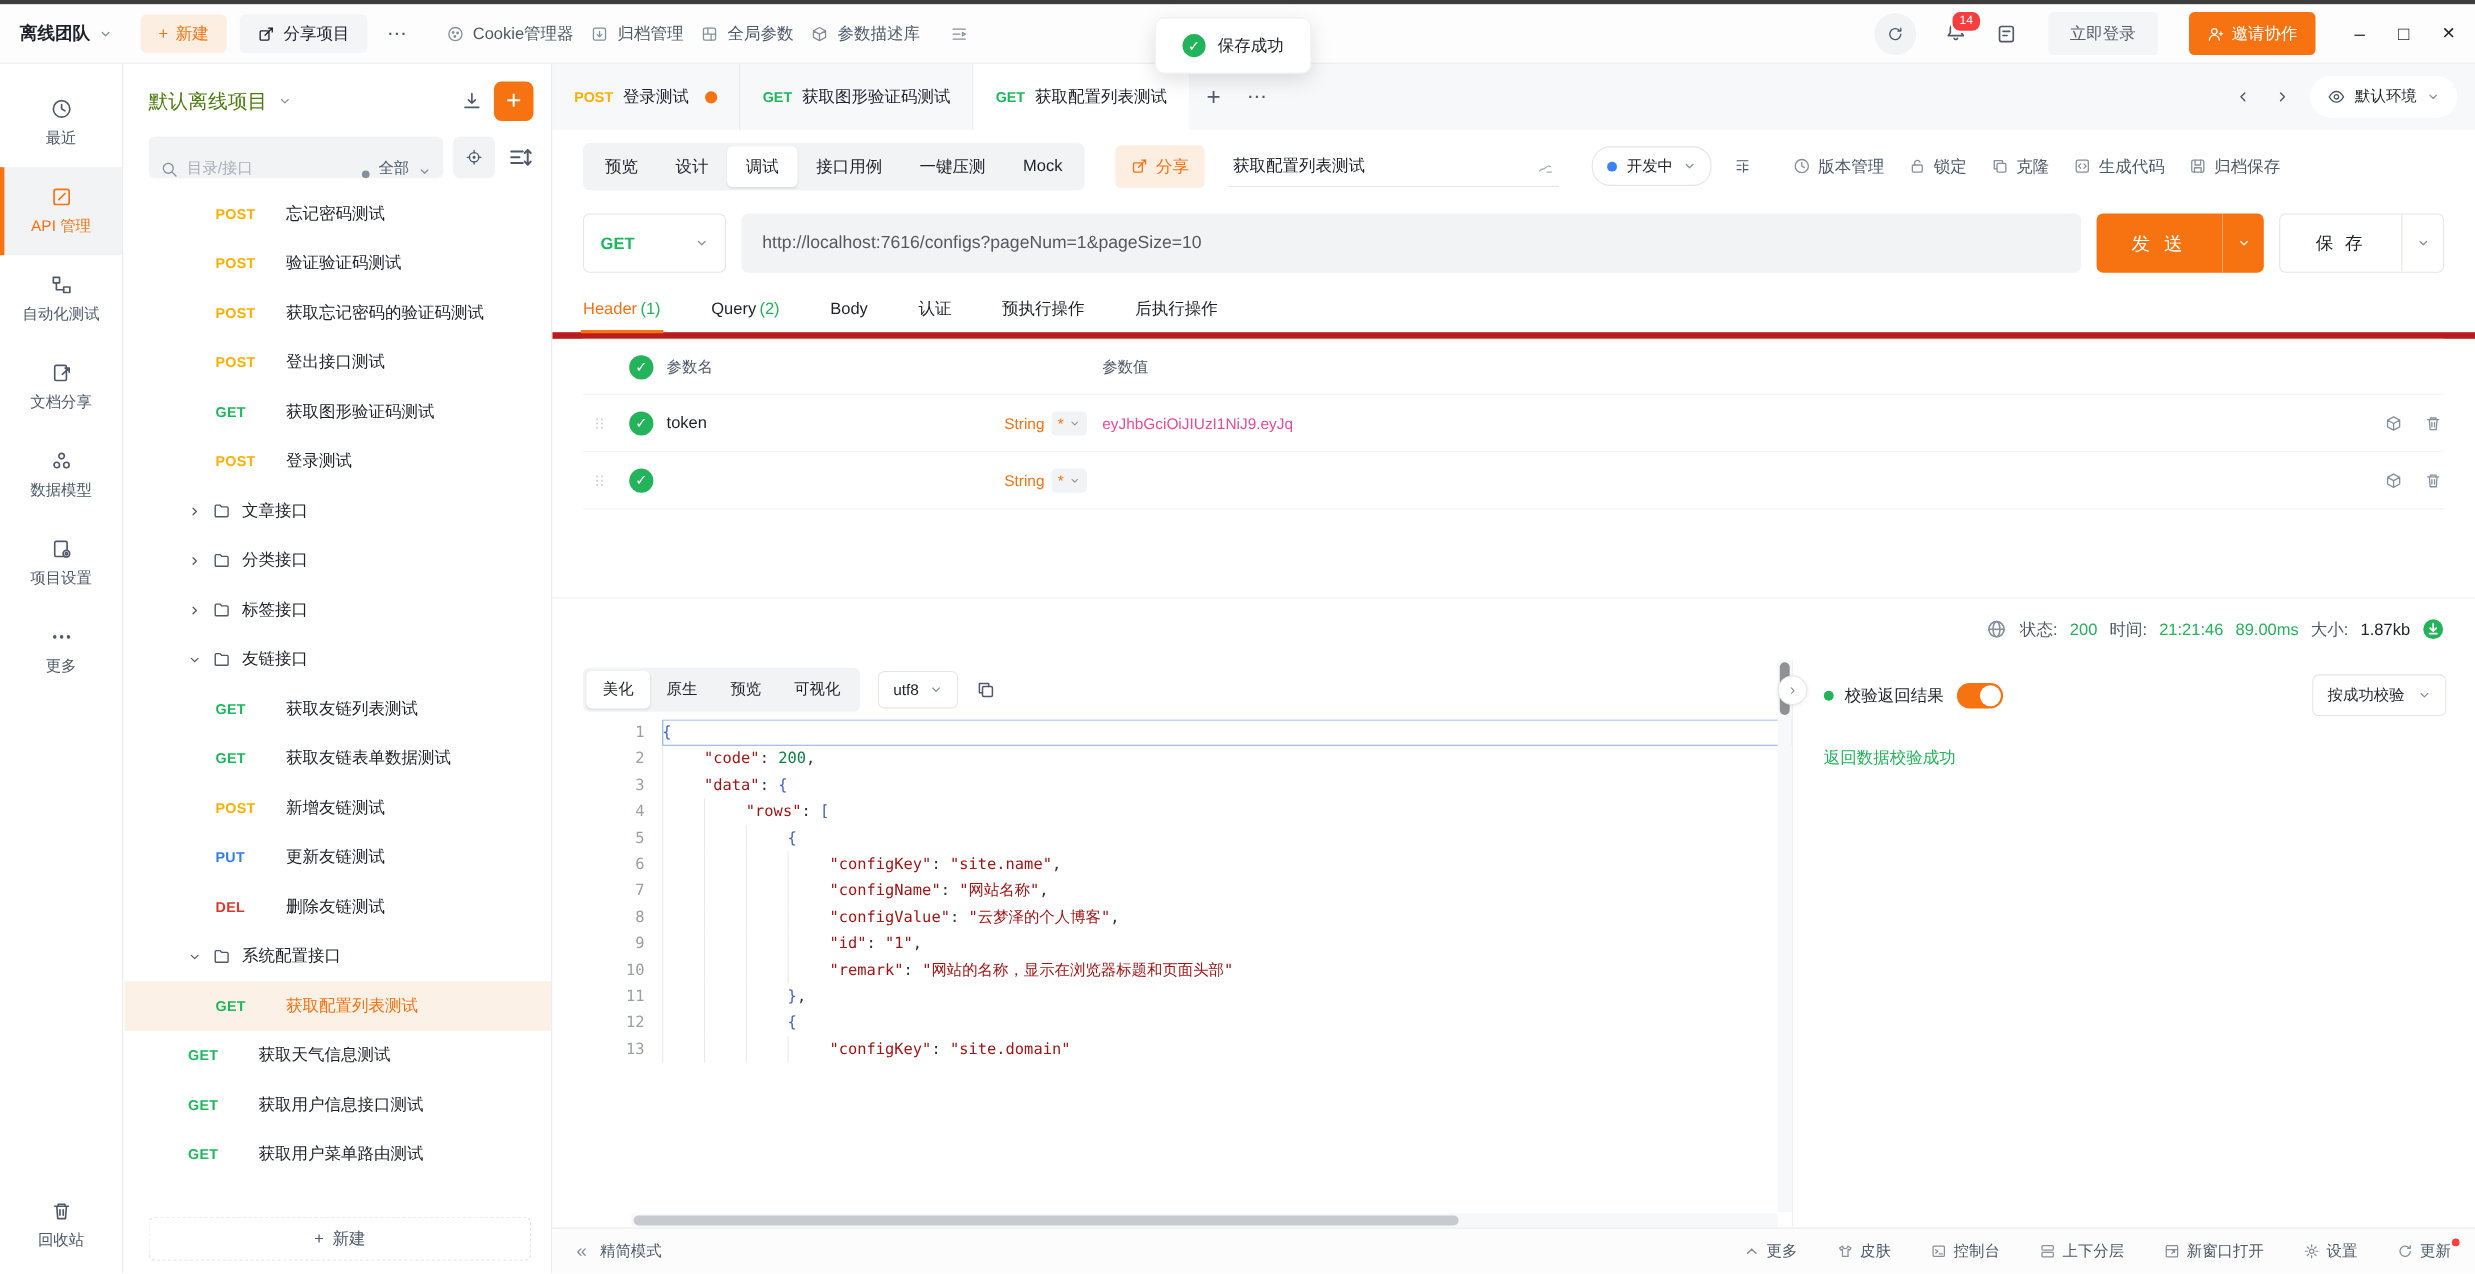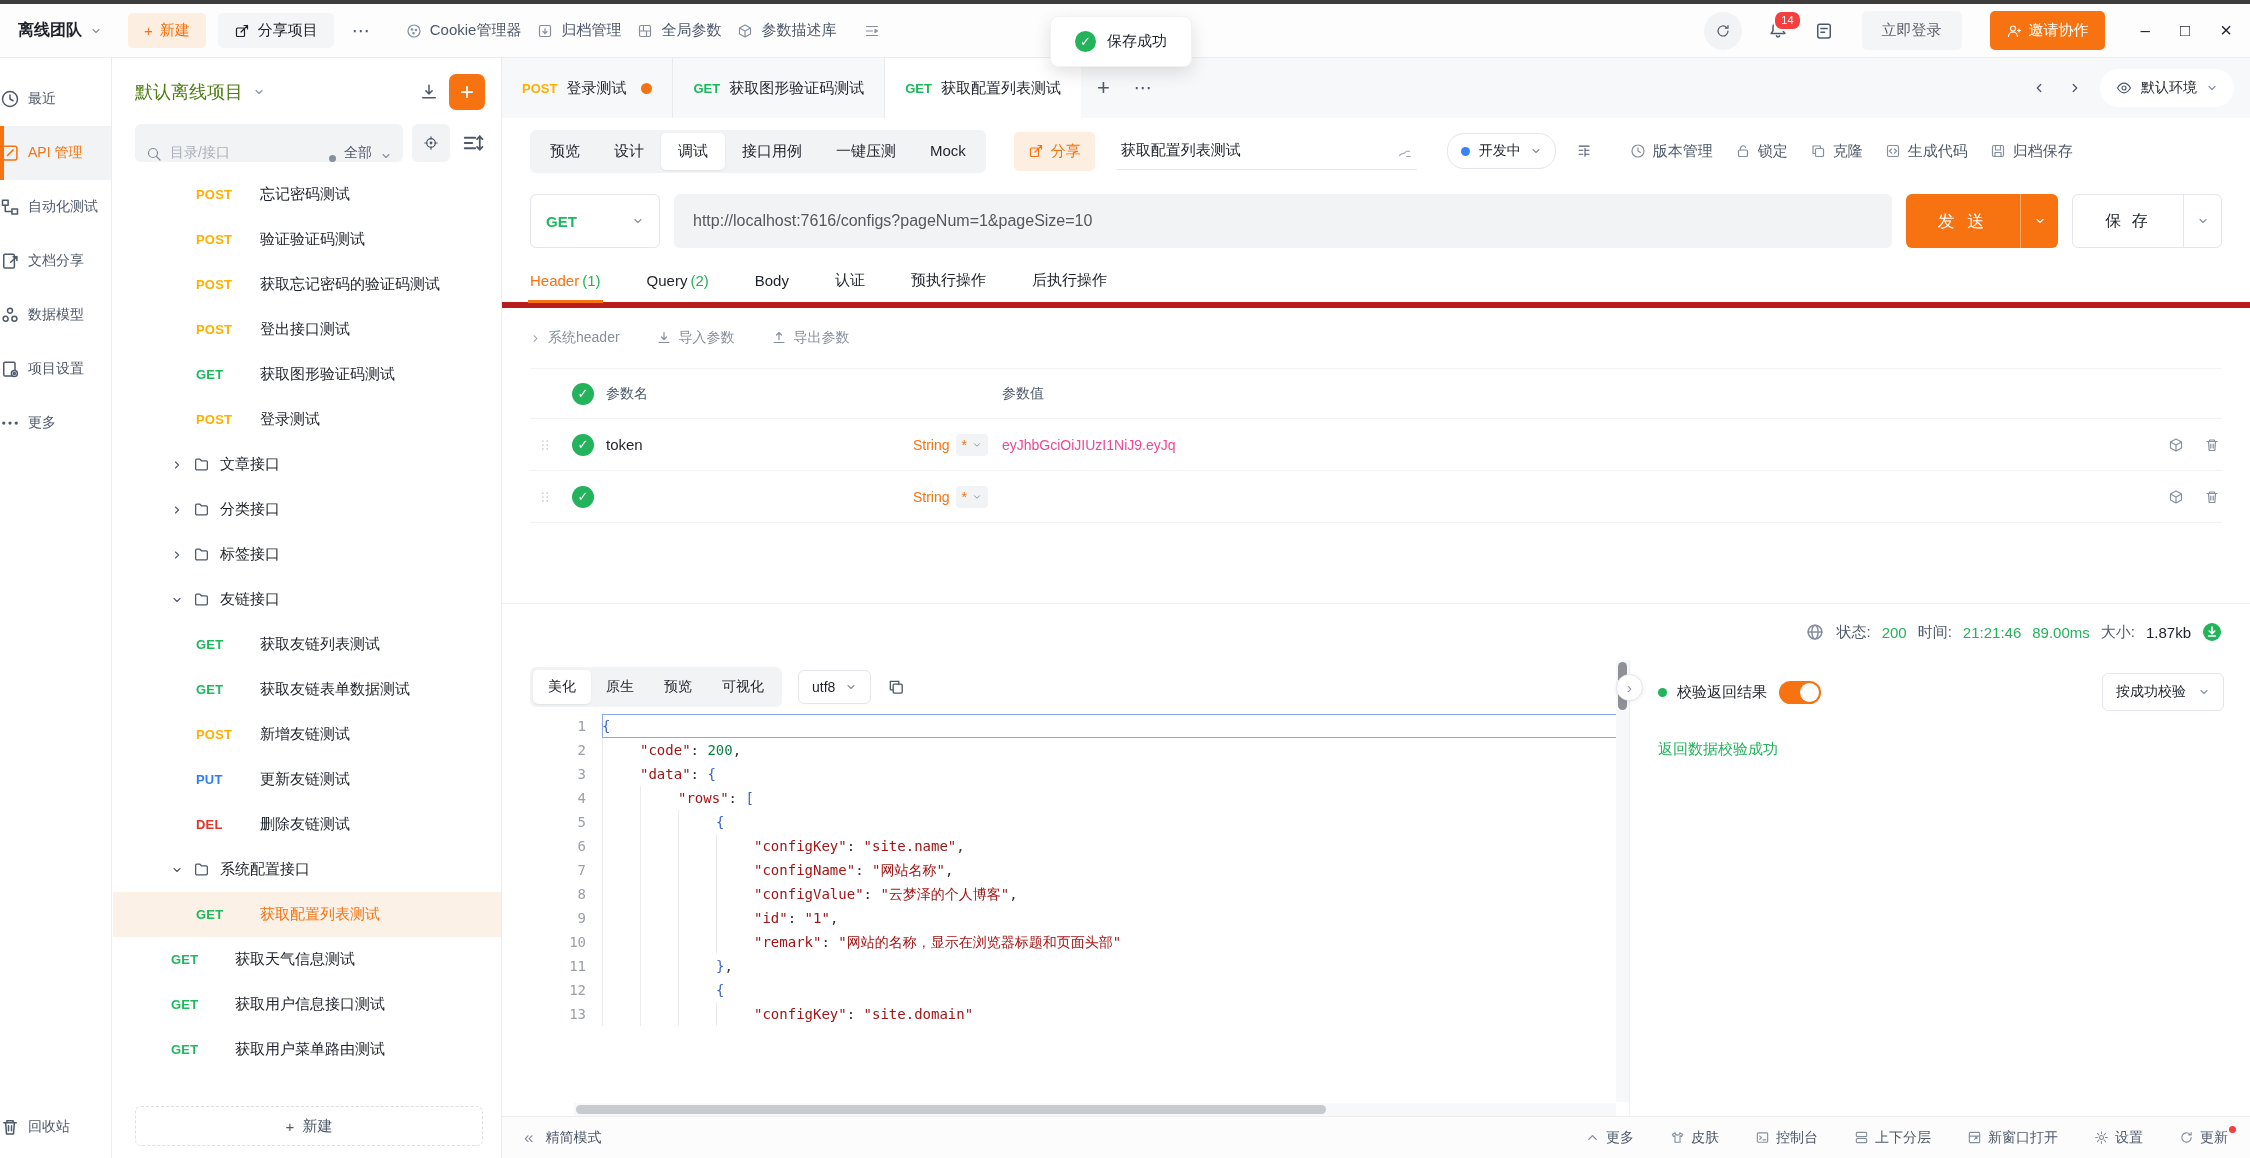--- a/index.html
+++ b/index.html
@@ -21,21 +21,21 @@
   .tb-spacer{flex:1}
   .circle-btn{width:38px;height:38px;border-radius:50%;background:#F2F3F5;display:flex;align-items:center;justify-content:center;color:#4E5969}
   .bell-wrap{position:relative;margin:0 14px;color:#4E5969}
   .badge{position:absolute;top:-9px;right:-14px;background:#F53F3F;color:#fff;font-size:11px;line-height:1;padding:3px 6px;border-radius:9px;border:2px solid #fff}
   .note-btn{color:#4E5969;margin-right:16px}
   .btn-login{background:#F4F5F6;color:#595F6B;border-radius:5px;padding:10px 20px;font-size:15px;margin-right:16px}
   .btn-invite{display:flex;align-items:center;gap:7px;background:#F77210;color:#fff;border-radius:5px;padding:10px 16px;font-size:15px;margin-right:24px}
   .winctl{display:flex;align-items:center;gap:30px;color:#1D2129;font-size:17px}
   
   .rail{position:absolute;left:0;top:58px;bottom:0;width:112px;background:#fff;border-right:1px solid #ececec;display:flex;flex-direction:column;padding-top:14px;z-index:2}
-  .rail-item{display:flex;flex-direction:row;align-items:center;gap:8px;padding:17px 0;color:#4E5969;font-size:14px;position:relative;cursor:pointer}
+  .rail-item{display:flex;flex-direction:column;align-items:center;gap:8px;padding:17px 0;color:#4E5969;font-size:14px;position:relative;cursor:pointer}
   .rail-item .icon{width:20px;height:20px}
   .rail-item.active{background:#F2F3F5;color:#F77210}
   .rail-item.active::before{content:"";position:absolute;left:0;top:0;bottom:0;width:4px;background:#F77210}
   .rail-bottom{margin-top:auto;margin-bottom:4px}
   
   .tree{position:absolute;left:113px;top:58px;bottom:0;width:389px;background:#fff;border-right:1px solid #ececec;display:flex;flex-direction:column;z-index:2}
   .tree-head{display:flex;align-items:center;padding:16px 16px 6px 22px;gap:10px}
   .tree-title{font-size:18px;color:#4d7c0f;font-weight:400}
   .tree-head .chev{margin-right:auto}
   .import-btn{color:#4E5969;width:20px;height:20px}
@@ -732,46 +732,20 @@
         <div class="reqtab">
           <span class="lab">认证</span>
         </div>
         <div class="reqtab">
           <span class="lab">预执行操作</span>
         </div>
         <div class="reqtab">
           <span class="lab">后执行操作</span>
         </div>
       </div>
-    <div class="subtools" id="subtools">
-        <div class="subtool">
-          <span class="chev" style="transform: none;">
-            <svg viewBox="0 0 16 16" fill="none" stroke="currentColor" stroke-width="1.5" stroke-linecap="round" stroke-linejoin="round">
-              <path d="M6 4l4 4-4 4"></path>
-            </svg>
-          </span>
-          <span>系统header</span>
-        </div>
-        <div class="subtool">
-          <span class="icon">
-            <svg viewBox="0 0 16 16" fill="none" stroke="currentColor" stroke-width="1.2" stroke-linecap="round" stroke-linejoin="round">
-              <path d="M8 2.5v7M5.5 7L8 9.5 10.5 7M3 12.5h10"></path>
-            </svg>
-          </span>
-          <span>导入参数</span>
-        </div>
-        <div class="subtool">
-          <span class="icon">
-            <svg viewBox="0 0 16 16" fill="none" stroke="currentColor" stroke-width="1.2" stroke-linecap="round" stroke-linejoin="round">
-              <path d="M8 9.5v-7M5.5 5L8 2.5 10.5 5M3 12.5h10"></path>
-            </svg>
-          </span>
-          <span>导出参数</span>
-        </div>
-      </div>
 
     <div class="ptable">
       <div class="prow head">
         <div class="c-drag"></div>
         <div class="c-check">
             <span class="gcheck">✓</span>
           </div>
         <div class="c-name">
             <span>参数名</span>
           </div>

